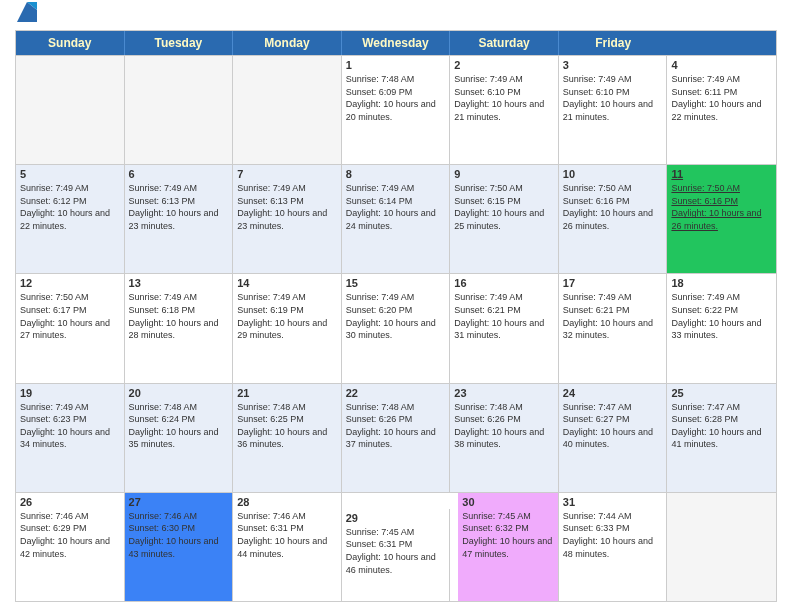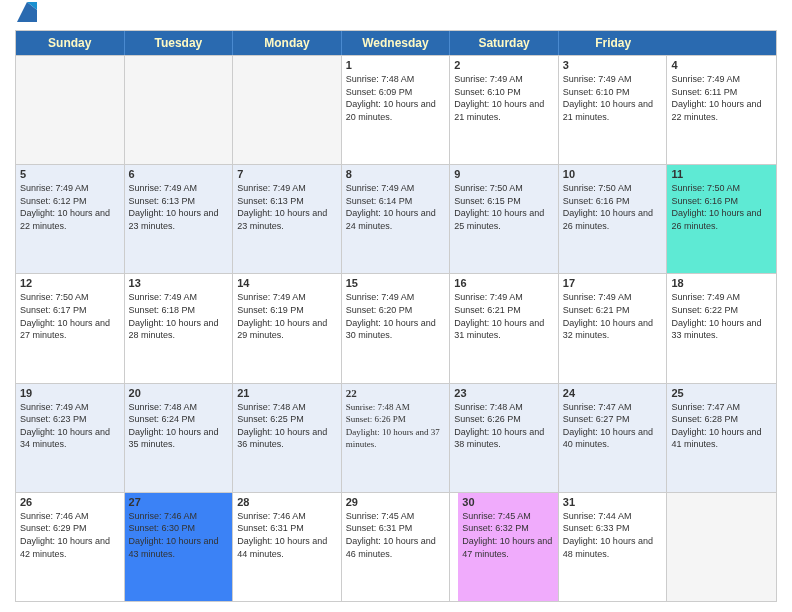--- a/index.html
+++ b/index.html
@@ -210,21 +210,21 @@
             <div class="day-info" style="white-space: pre-line;">Sunrise: 7:50 AM
 Sunset: 6:15 PM
 Daylight: 10 hours and 25 minutes.</div>
           </div>
           <div class="cal-cell" style="background: rgb(232, 238, 248);">
             <div class="day-number">10</div>
             <div class="day-info" style="white-space: pre-line;">Sunrise: 7:50 AM
 Sunset: 6:16 PM
 Daylight: 10 hours and 26 minutes.</div>
           </div>
-          <div class="cal-cell" style="background: #5eead4;">
+          <div class="cal-cell" style="background: #22c55e; text-decoration: underline;">
             <div class="day-number">11</div>
             <div class="day-info" style="white-space: pre-line;">Sunrise: 7:50 AM
 Sunset: 6:16 PM
 Daylight: 10 hours and 26 minutes.</div>
           </div>
         </div>
         <div class="cal-row">
           <div class="cal-cell" style="background: rgb(255, 255, 255);">
             <div class="day-number">12</div>
             <div class="day-info" style="white-space: pre-line;">Sunrise: 7:50 AM
@@ -280,21 +280,21 @@
             <div class="day-info" style="white-space: pre-line;">Sunrise: 7:48 AM
 Sunset: 6:24 PM
 Daylight: 10 hours and 35 minutes.</div>
           </div>
           <div class="cal-cell" style="background: rgb(232, 238, 248);">
             <div class="day-number">21</div>
             <div class="day-info" style="white-space: pre-line;">Sunrise: 7:48 AM
 Sunset: 6:25 PM
 Daylight: 10 hours and 36 minutes.</div>
           </div>
-          <div class="cal-cell" style="background: rgb(232, 238, 248); font-family: Liberation Serif, serif;">
+          <div class="cal-cell" style="background: rgb(232, 238, 248);">
             <div class="day-number">22</div>
             <div class="day-info" style="white-space: pre-line;">Sunrise: 7:48 AM
 Sunset: 6:26 PM
 Daylight: 10 hours and 37 minutes.</div>
           </div>
           <div class="cal-cell" style="background: rgb(232, 238, 248);">
             <div class="day-number">23</div>
             <div class="day-info" style="white-space: pre-line;">Sunrise: 7:48 AM
 Sunset: 6:26 PM
 Daylight: 10 hours and 38 minutes.</div>
@@ -324,21 +324,21 @@
             <div class="day-info" style="white-space: pre-line;">Sunrise: 7:46 AM
 Sunset: 6:30 PM
 Daylight: 10 hours and 43 minutes.</div>
           </div>
           <div class="cal-cell" style="background: rgb(255, 255, 255);">
             <div class="day-number">28</div>
             <div class="day-info" style="white-space: pre-line;">Sunrise: 7:46 AM
 Sunset: 6:31 PM
 Daylight: 10 hours and 44 minutes.</div>
           </div>
-          <div class="cal-cell" style="background: rgb(255, 255, 255);">
+          <div class="cal-cell" style="background: rgb(255, 255, 255); margin-top: 16px;">
             <div class="day-number">29</div>
             <div class="day-info" style="white-space: pre-line;">Sunrise: 7:45 AM
 Sunset: 6:31 PM
 Daylight: 10 hours and 46 minutes.</div>
           </div>
           <div class="cal-cell" style="background: #f0abfc; margin-left: 8px;">
             <div class="day-number">30</div>
             <div class="day-info" style="white-space: pre-line;">Sunrise: 7:45 AM
 Sunset: 6:32 PM
 Daylight: 10 hours and 47 minutes.</div>

